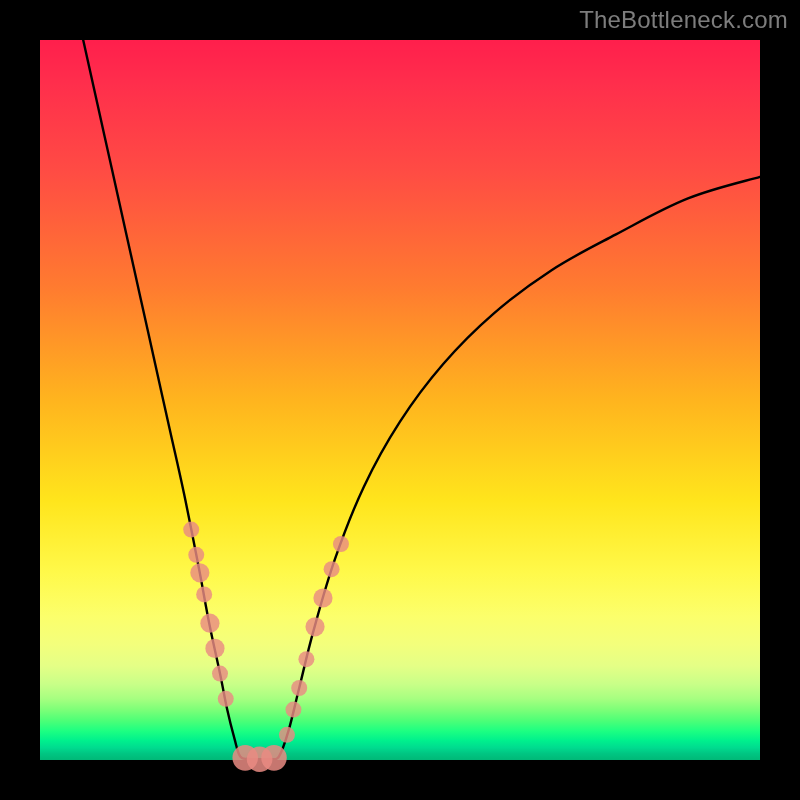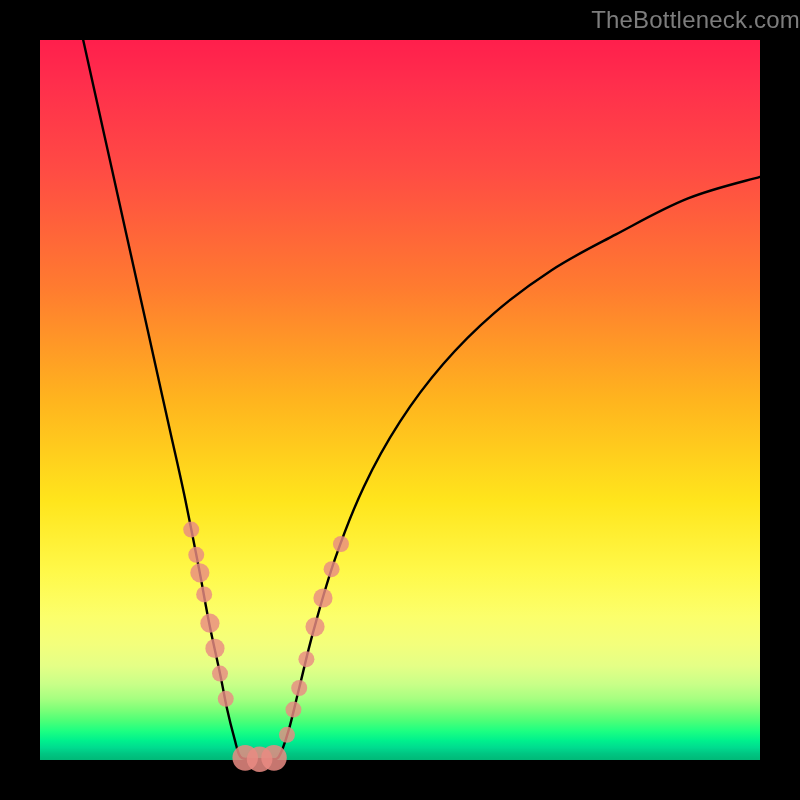--- a/index.html
+++ b/index.html
@@ -45,21 +45,21 @@
       #1cff82 96%,
       #00f08d 97.3%,
       #00db8f 98.3%,
       #00c682 99.1%,
       #00b877 100%
     );
   }
   .watermark {
     position: absolute;
     top: 6px;
-    right: 0;
+    right: 12px;
     color: #7d7d7d;
     font-size: 24px;
     letter-spacing: 0.2px;
     user-select: none;
   }
   svg.curve {
     position: absolute;
     left: 0;
     top: 0;
     width: 720px;

